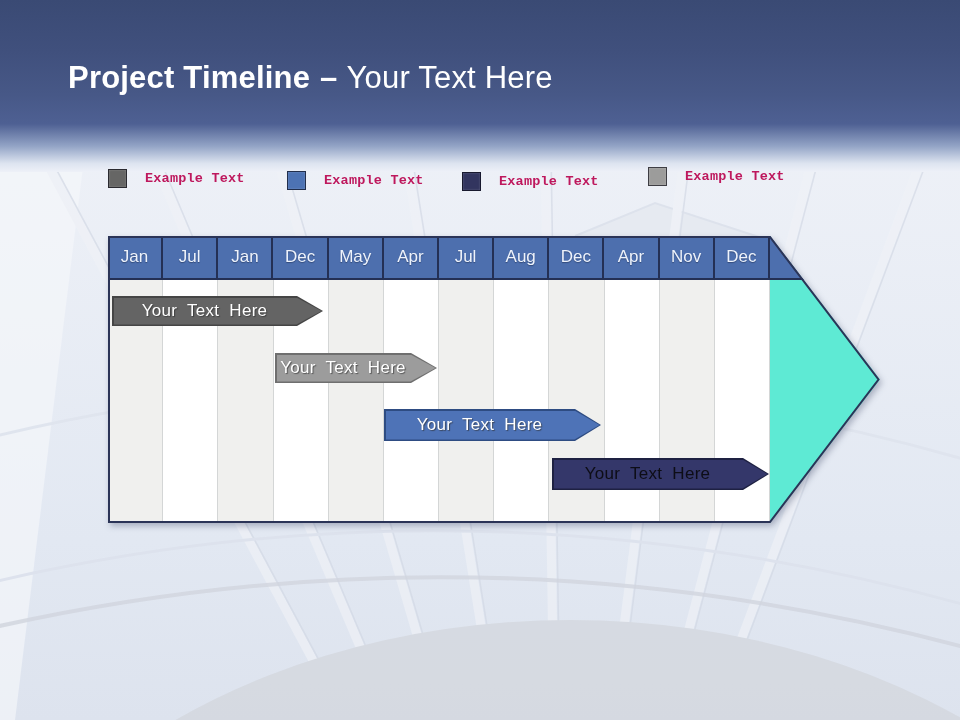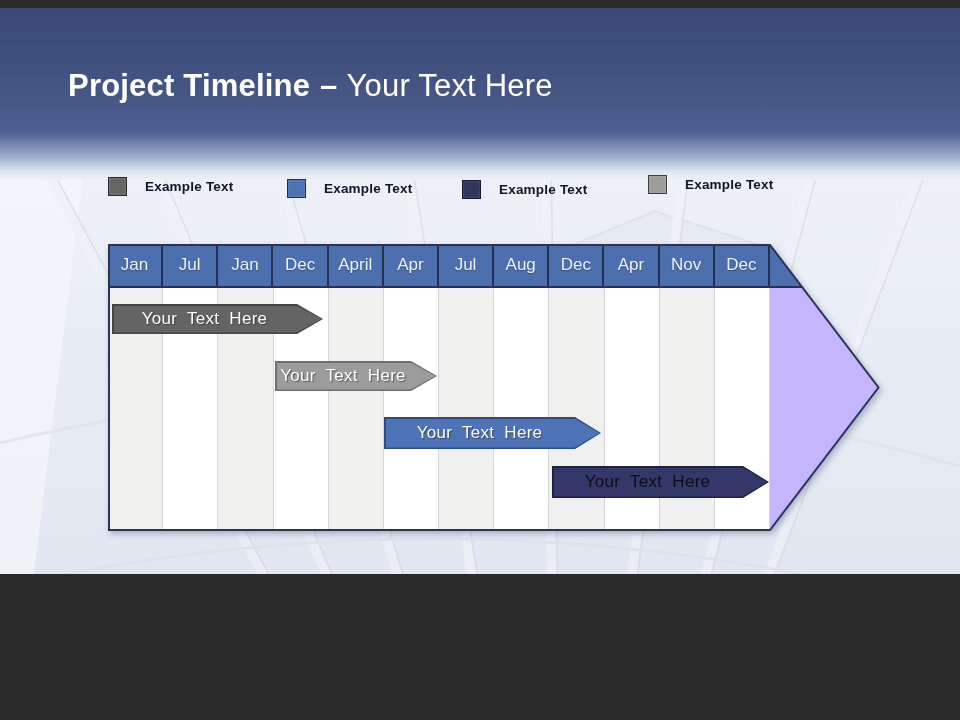--- a/index.html
+++ b/index.html
@@ -1,48 +1,48 @@
 <!DOCTYPE html>
 <html><head>
 <meta charset="utf-8">
 <style>
   * { margin:0; padding:0; box-sizing:border-box; }
   body { background:#2a2a2a; font-family:"Liberation Sans", sans-serif; }
-  .stage { position:relative; width:960px; height:566px; overflow:hidden;
-           background:#e7ecf5;margin-top:8px; }
+  .stage { position:relative; width:960px; height:720px; overflow:hidden;
+           background:#e7ecf5; }
 
   
   .bg-svg { position:absolute; inset:0; z-index:0; }
 
   
   .title-band { position:absolute; left:0; top:0; width:960px; height:172px; z-index:1;
     background:linear-gradient(180deg,
       #3a4a74 0%, #40507d 30%, #475887 55%, #4e6093 72%,
       #93a4c6 85%, #dde4f0 95%, #eef1f8 100%); }
   .slide-title { position:absolute; left:68px; top:60px; z-index:2;
     color:#ffffff; font-size:31px; letter-spacing:.2px; white-space:nowrap; }
   .slide-title .t-bold { font-weight:700; }
   .slide-title .t-sep  { font-weight:700; margin:0 9px 0 10px; }
   .slide-title .t-reg  { font-weight:400; }
 
   
   .legend-item { position:absolute; z-index:2; display:flex; align-items:center; }
   .legend-item .swatch { width:19px; height:19px; border:1px solid rgba(10,10,20,.65);
       box-shadow:inset 0 0 2px rgba(255,255,255,.25); }
   .legend-item .lg-label { margin-left:18px; font-size:13.5px; font-weight:700;
-      color:#0f172a; letter-spacing:.2px; white-space:nowrap; }
+      color:#be185d; letter-spacing:.2px; white-space:nowrap;font-family:Liberation Mono, monospace; }
   .legend-1 { left:108px; top:169px; }
   .legend-2 { left:287px; top:171px; }
   .legend-3 { left:462px; top:172px; }
   .legend-4 { left:648px; top:167px; }
 
   
   .chart-wrap { position:absolute; left:108px; top:236px; width:772px; height:287px;
       z-index:3; filter:drop-shadow(2px 3px 3px rgba(40,50,85,.32)); }
-  .chart-shape { position:absolute; inset:0; background:#c4b5fd;
+  .chart-shape { position:absolute; inset:0; background:#5eead4;
       clip-path:polygon(0 0, 662px 0, 100% 50%, 662px 100%, 0 100%); }
 
   .month-row { position:absolute; left:0; top:0; width:100%; height:44px;
       display:flex; border-bottom:2px solid #243055; }
   .month-cell { width:55.17px; flex:0 0 55.17px; border-right:2px solid #243055;
       display:flex; align-items:center; justify-content:center; }
   .month-cell span { font-size:17px; color:#eef3fc; text-shadow:0 1px 1px rgba(20,30,60,.45); }
 
   .body-cols { position:absolute; left:0; top:44px; bottom:0; width:662px; display:flex; }
   .col { flex:1 1 auto; border-right:1px solid #d4d6d6; }
@@ -156,21 +156,21 @@
         <div class="month-cell">
             <span>Jul</span>
           </div>
         <div class="month-cell">
             <span>Jan</span>
           </div>
         <div class="month-cell">
             <span>Dec</span>
           </div>
         <div class="month-cell">
-            <span>April</span>
+            <span>May</span>
           </div>
         <div class="month-cell">
             <span>Apr</span>
           </div>
         <div class="month-cell">
             <span>Jul</span>
           </div>
         <div class="month-cell">
             <span>Aug</span>
           </div>

